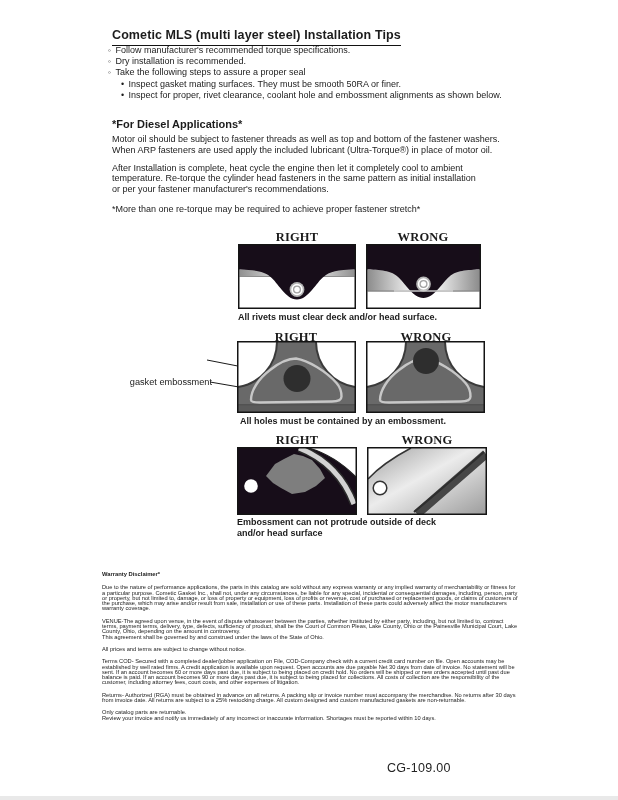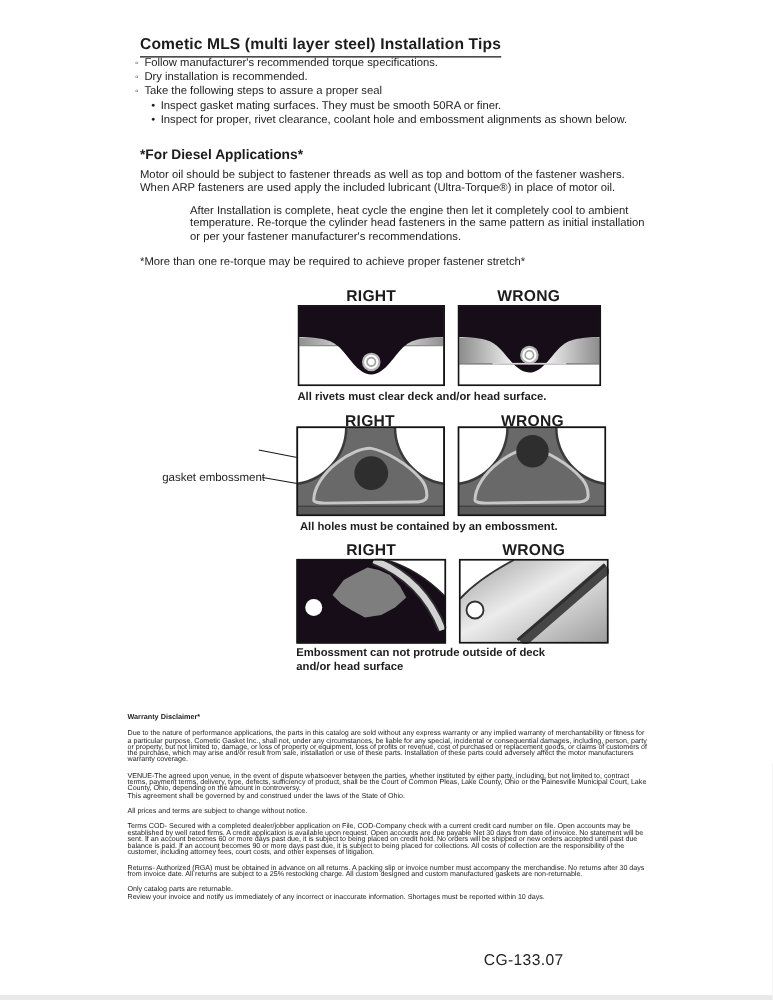--- a/index.html
+++ b/index.html
@@ -16,23 +16,23 @@
     border-bottom:1.6px solid #121212;padding-bottom:2.5px;display:inline-block;
   }
   .tips-list{left:108px;top:45px;width:470px;font-size:9px;line-height:11.2px;}
   .tip-line{display:flex;white-space:nowrap;}
   .tip-marker{width:7.5px;flex:0 0 7.5px;font-size:8px;line-height:11.2px;}
   .tip-sub{margin-left:13px;}
   .tip-sub .tip-marker{font-size:9px;}
 
   .diesel-heading{left:112px;top:118px;font-size:11px;font-weight:bold;text-align:right;}
   .diesel-p{left:112px;width:420px;font-size:9px;line-height:10.6px;}
-  .p1{top:134px;} .p2{top:162.5px;margin-left:40px;} .p3{top:203.5px;}
-
-  .rw-label{width:84px;text-align:center;font-size:12.5px;font-weight:bold;letter-spacing:.2px;}
+  .p1{top:134px;} .p2{top:162.5px;} .p3{top:203.5px;}
+
+  .rw-label{width:84px;text-align:center;font-size:12.5px;font-weight:bold;letter-spacing:.2px;font-family:Liberation Serif, serif;}
   .cap{font-size:9px;font-weight:bold;line-height:10.5px;}
   .side-label{font-size:9.2px;line-height:10.2px;text-align:right;}
 
   .panel-svg{display:block;}
   .disclaimer{left:102px;top:572px;width:417px;font-size:5.7px;line-height:5.3px;}
   .disclaimer h4{font-size:5.8px;margin:0 0 8px 0;}
   .disclaimer p{margin:0 0 7px 0;}
   .disclaimer p.gap-top{margin-top:7px;}
   .doc-code{left:387px;top:761px;font-size:12.5px;color:#232323;letter-spacing:.3px;}
 </style>
@@ -199,15 +199,15 @@
     <p class="pre">Due to the nature of performance applications, the parts in this catalog are sold without any express warranty or any implied warranty of merchantability or fitness for a particular purpose.  Cometic Gasket Inc., shall not, under any circumstances, be liable for any special, incidental or consequential damages, including, person, party or property, but not limited to, damage, or loss of property or equipment, loss of profits or revenue, cost of purchased or replacement goods, or claims of customers of the purchase, which may arise and/or result from sale, installation or use of these parts.  Installation of these parts could adversely affect the motor manufacturers warranty coverage.</p>
     <p class="pre">VENUE-The agreed upon venue, in the event of dispute whatsoever between the parties, whether instituted by either party, including, but not limited to, contract terms, payment terms, delivery, type, defects, sufficiency of product, shall be the Court of Common Pleas, Lake County, Ohio or the Painesville Municipal Court, Lake County, Ohio, depending on the amount in controversy.
 This agreement shall be governed by and construed under the laws of the State of Ohio.</p>
     <p class="pre gap-top">All prices and terms are subject to change without notice.</p>
     <p class="pre">Terms COD- Secured with a completed dealer/jobber application on File, COD-Company check with a current credit card number on file.  Open accounts may be established by well rated firms.  A credit application is available upon request.  Open accounts are due payable Net 30 days from date of invoice.  No statement will be sent.  If an account becomes 60 or more days past due, it is subject to being placed on credit hold.  No orders will be shipped or new orders accepted until past due balance is paid.  If an account becomes 90 or more days past due, it is subject to being placed for collections.  All costs of collection are the responsibility of the customer, including attorney fees, court costs, and other expenses of litigation.</p>
     <p class="pre">Returns- Authorized (RGA) must be obtained in advance on all returns.  A packing slip or invoice number must accompany the merchandise.  No returns after 30 days from invoice date.  All returns are subject to a 25% restocking charge.  All custom designed and custom manufactured gaskets are non-returnable.</p>
     <p class="pre">Only catalog parts are returnable.
 Review your invoice and notify us immediately of any incorrect or inaccurate information.  Shortages must be reported within 10 days.</p>
   </div>
 
-  <div class="abs doc-code">CG-133.07</div>
+  <div class="abs doc-code">CG-109.00</div>
 
 </div>
 
 </body></html>

